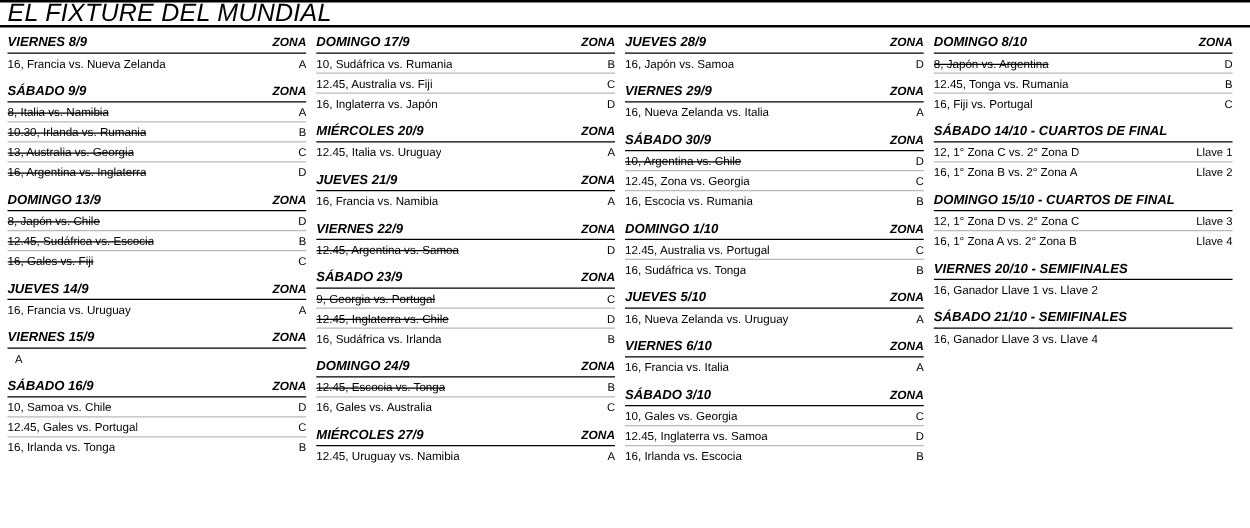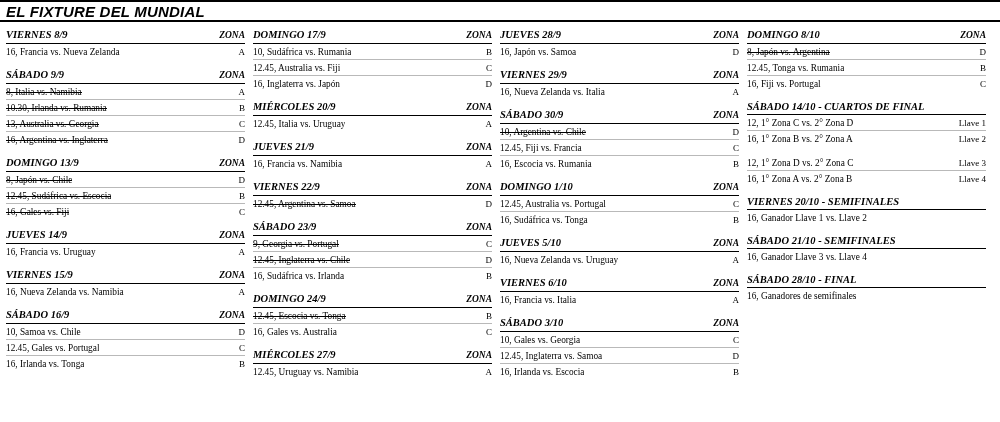--- a/index.html
+++ b/index.html
@@ -24,40 +24,39 @@
   .title-bar {
     height: 22px;
     border-top: 2px solid #000;
     border-bottom: 2px solid #000;
     display: flex;
     align-items: center;
     padding: 0 6px;
     box-sizing: border-box;
   }
   .title-bar .title {
-    font-size: 15px;
-    font-weight: bold;
+    font-size: 20px;
+    font-weight: normal;
     font-style: italic;
     letter-spacing: 0.2px;
   }
   
   .columns {
     display: flex;
     padding: 6px 6px 0 6px;
     box-sizing: border-box;
     gap: 0;
   }
   .col {
     width: 247px;
     padding-right: 8px;
     box-sizing: border-box;
   }
   .block {
     margin-bottom: 9px;
-    font-family: Liberation Serif, serif;
   }
   .block-head {
     display: flex;
     justify-content: space-between;
     align-items: baseline;
     font-size: 10.5px;
     font-weight: bold;
     font-style: italic;
     padding-bottom: 1px;
     border-bottom: 1.5px solid #000;
@@ -178,21 +177,20 @@
             <span class="match">16, Francia vs. Uruguay</span>
             <span class="grp">A</span>
           </div>
         </div>
         <div class="block">
           <div class="block-head">
             <span>VIERNES 15/9</span>
             <span class="zona">ZONA</span>
           </div>
           <div class="row">
-            <span class="match">16, Nueva Zelanda vs. Namibia</span>
             <span class="grp">A</span>
           </div>
         </div>
         <div class="block">
           <div class="block-head">
             <span>SÁBADO 16/9</span>
             <span class="zona">ZONA</span>
           </div>
           <div class="row">
             <span class="match">10, Samoa vs. Chile</span>
@@ -324,21 +322,21 @@
         <div class="block">
           <div class="block-head">
             <span>SÁBADO 30/9</span>
             <span class="zona">ZONA</span>
           </div>
           <div class="row strike">
             <span class="match">10, Argentina vs. Chile</span>
             <span class="grp">D</span>
           </div>
           <div class="row">
-            <span class="match">12.45, Fiji vs. Francia</span>
+            <span class="match">12.45, Zona vs. Georgia</span>
             <span class="grp">C</span>
           </div>
           <div class="row">
             <span class="match">16, Escocia vs. Rumania</span>
             <span class="grp">B</span>
           </div>
         </div>
         <div class="block">
           <div class="block-head">
             <span>DOMINGO 1/10</span>
@@ -419,20 +417,24 @@
           <div class="row">
             <span class="match">12, 1° Zona C vs. 2° Zona D</span>
             <span class="grp">Llave 1</span>
           </div>
           <div class="row">
             <span class="match">16, 1° Zona B vs. 2° Zona A</span>
             <span class="grp">Llave 2</span>
           </div>
         </div>
         <div class="block">
+          <div class="block-head">
+            <span>DOMINGO 15/10 - CUARTOS DE FINAL</span>
+            <span class="zona"></span>
+          </div>
           <div class="row">
             <span class="match">12, 1° Zona D vs. 2° Zona C</span>
             <span class="grp">Llave 3</span>
           </div>
           <div class="row">
             <span class="match">16, 1° Zona A vs. 2° Zona B</span>
             <span class="grp">Llave 4</span>
           </div>
         </div>
         <div class="block">
@@ -445,29 +447,19 @@
             <span class="grp"></span>
           </div>
         </div>
         <div class="block">
           <div class="block-head">
             <span>SÁBADO 21/10 - SEMIFINALES</span>
             <span class="zona"></span>
           </div>
           <div class="row">
             <span class="match">16, Ganador Llave 3 vs. Llave 4</span>
-            <span class="grp"></span>
-          </div>
-        </div>
-        <div class="block">
-          <div class="block-head">
-            <span>SÁBADO 28/10 - FINAL</span>
-            <span class="zona"></span>
-          </div>
-          <div class="row">
-            <span class="match">16, Ganadores de semifinales</span>
             <span class="grp"></span>
           </div>
         </div>
       </div>
     </div>
 
 </div>
 
 </body></html>

